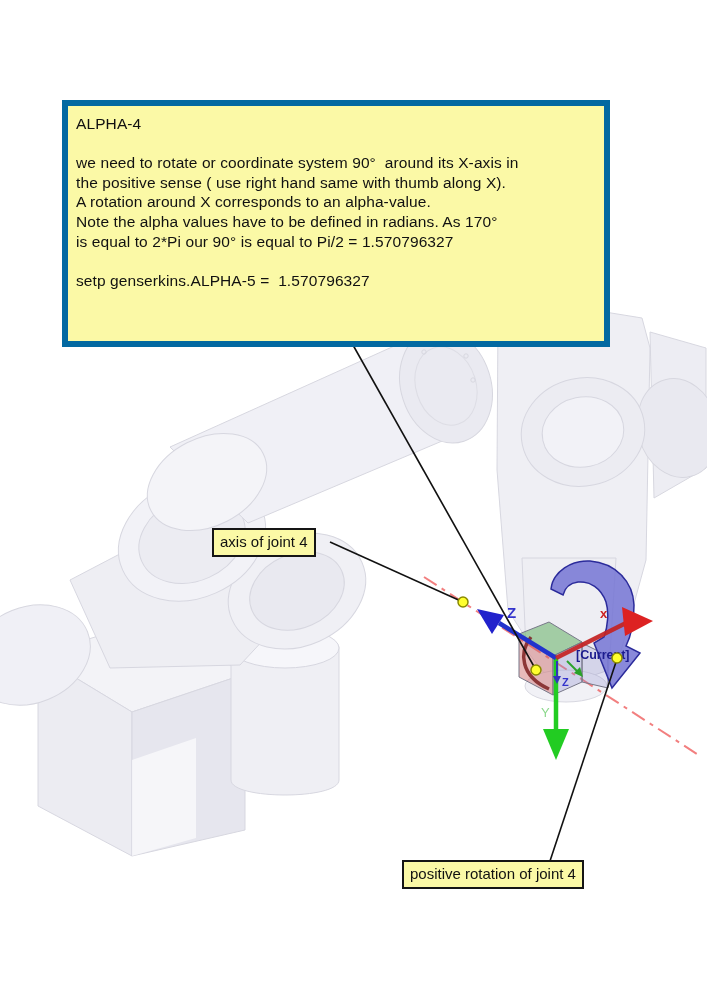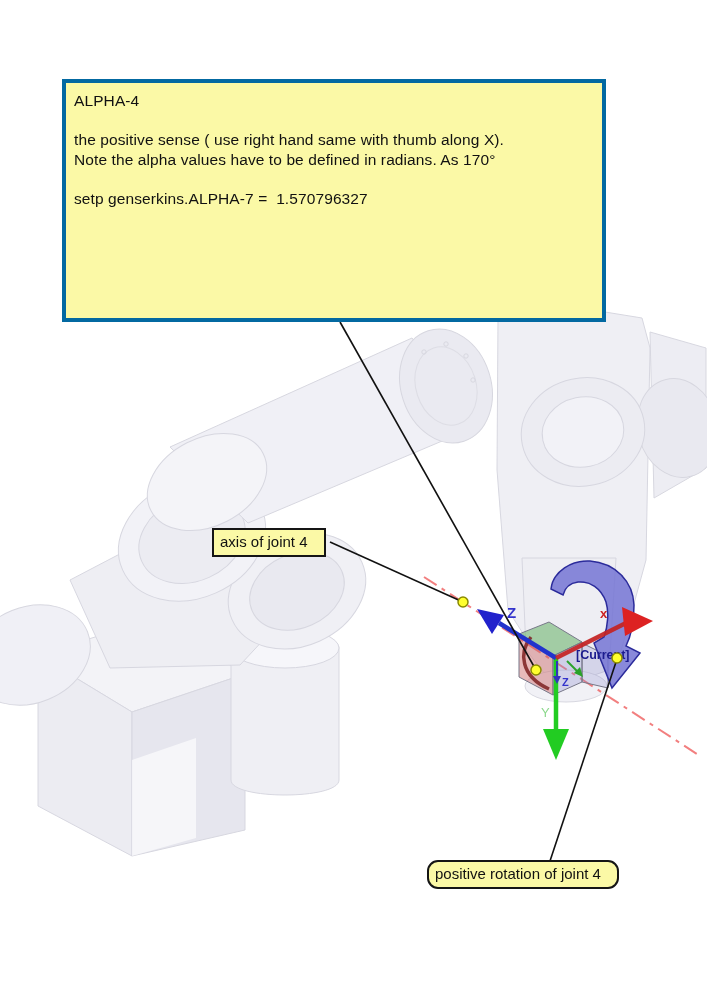--- a/index.html
+++ b/index.html
@@ -6,45 +6,45 @@
   #stage{
     position:relative;
     width:707px;height:1000px;
     background:#ffffff;
     font-family:"Liberation Sans", sans-serif;
     overflow:hidden;
   }
   #scene{position:absolute;left:0;top:0;}
   .note-box{
     position:absolute;
-    left:62px;top:79px;width:520px;height:221px;
+    left:62px;top:100px;width:520px;height:221px;
     background:#fbf9a6;
-    border:4px solid #0369a1;
+    border:6px solid #0369a1;
     padding:8px 8px 6px 8px;
     color:#111;
   }
   .note-line{
     font-size:15.5px;
     line-height:19.6px;
     white-space:pre;
     min-height:19.6px;
     letter-spacing:0.1px;
   }
   .callout-label{
     position:absolute;
     background:#fbf9a6;
     border:2px solid #151515;
     font-size:15px;
     line-height:20px;
-    padding:2px 16px 3px 6px;
+    padding:2px 6px 3px 6px;
     color:#111;
     white-space:nowrap;
   }
   #label-axis{left:212px;top:528px;}
-  #label-rot{left:427px;top:860px;border-radius:11px;}
+  #label-rot{left:402px;top:860px;}
 </style>
 </head>
 <body>
 
 <div id="stage">
 
   <svg id="scene" width="707" height="1000" viewBox="0 0 707 1000">
 
     <g opacity="0.55" stroke="#b6b6c6" stroke-width="1">
 
@@ -134,22 +134,25 @@
     <g fill="#ffff2e" stroke="#8a8a00" stroke-width="1.5">
       <circle cx="463" cy="602" r="5"></circle>
       <circle cx="536" cy="670" r="5"></circle>
       <circle cx="617" cy="658" r="5"></circle>
     </g>
   </svg>
 
   <div class="note-box">
     <div class="note-line">ALPHA-4</div>
     <div class="note-line"></div>
+    <div class="note-line">we need to rotate or coordinate system 90°  around its X-axis in</div>
     <div class="note-line">the positive sense ( use right hand same with thumb along X).</div>
+    <div class="note-line">A rotation around X corresponds to an alpha-value.</div>
     <div class="note-line">Note the alpha values have to be defined in radians. As 170°</div>
+    <div class="note-line">is equal to 2*Pi our 90° is equal to Pi/2 = 1.570796327</div>
     <div class="note-line"></div>
-    <div class="note-line">setp genserkins.ALPHA-7 =  1.570796327</div>
+    <div class="note-line">setp genserkins.ALPHA-5 =  1.570796327</div>
   </div>
 
   <div id="label-axis" class="callout-label">axis of joint 4</div>
   <div id="label-rot" class="callout-label">positive rotation of joint 4</div>
 
 </div>
 
 </body></html>

